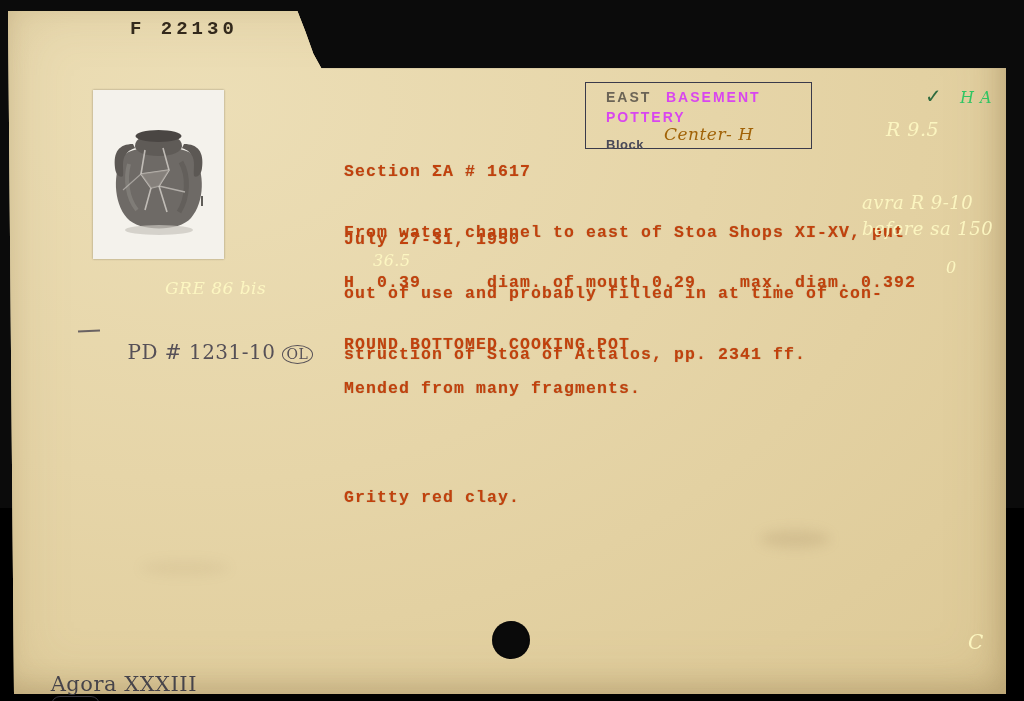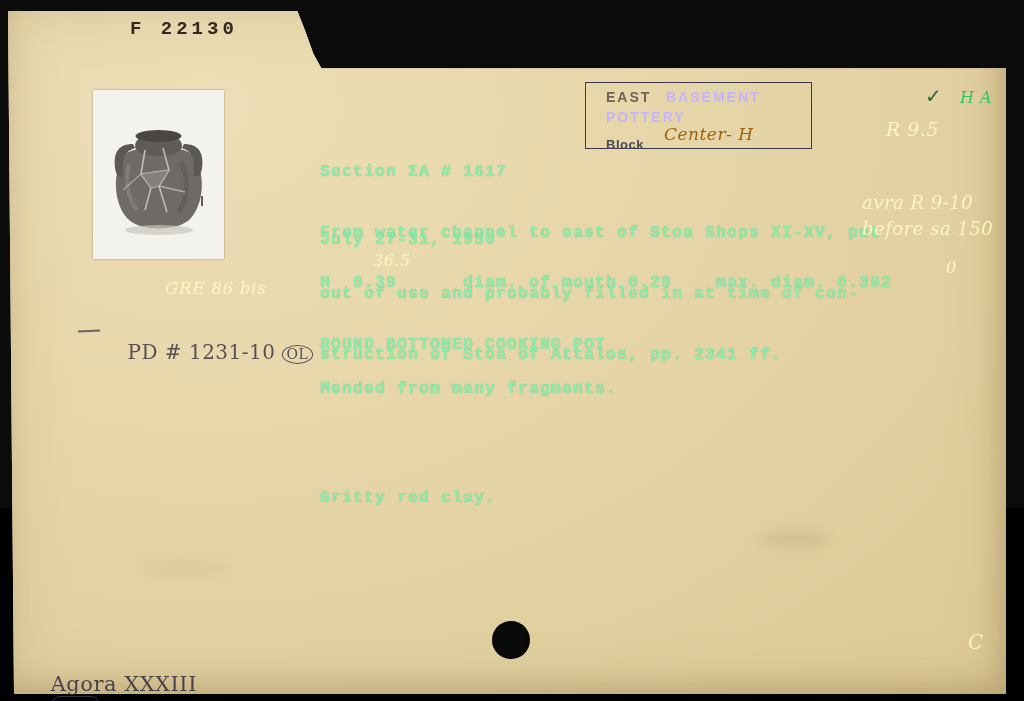--- a/index.html
+++ b/index.html
@@ -53,23 +53,24 @@
   .txt {
     position: absolute;
     white-space: pre;
     color: #2a2218;
   }
   
   .tw {
     font-family: "Liberation Mono", "DejaVu Sans Mono", monospace;
     font-size: 16.5px;
     letter-spacing: 1.1px;
-    color: #86efac;
+    color: #c2410c;
     font-weight: 700;
     text-shadow: 0 0 1px rgba(60,45,25,0.35);
+    margin-left: 24px;
   }
 
   
   .hw {
     font-family: "DejaVu Serif", serif;
     color: #56504a;
     font-style: italic;
     letter-spacing: 0.5px;
     opacity: 0.92;
   }
@@ -110,21 +111,21 @@
     left: 585px;
     top: 82px;
     width: 225px;
     height: 65px;
     border: 1.6px solid #3a3a4a;
   }
   .stamp-line {
     position: absolute;
     font-family: "Liberation Sans", sans-serif;
     font-weight: 700;
-    color: #c4b5fd;
+    color: #d946ef;
     letter-spacing: 2px;
     font-size: 14px;
   }
   #stamp-east { left: 20px; top: 6px; color: #6b6456; }
   #stamp-basement { left: 80px; top: 6px; }
   #stamp-pottery { left: 20px; top: 26px; }
   #stamp-block { left: 20px; top: 46px; font-weight: 700; letter-spacing: 0.5px; font-size: 13px; color: #4a4a58; margin-top: 8px;}
   #stamp-blockval {
     left: 78px; top: 41px;
     font-family: "DejaVu Serif", serif;

